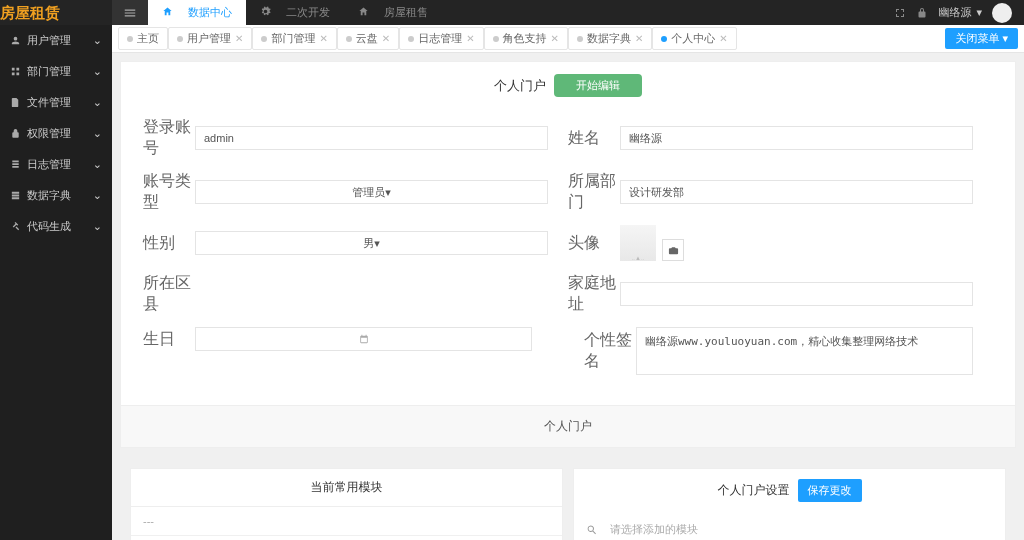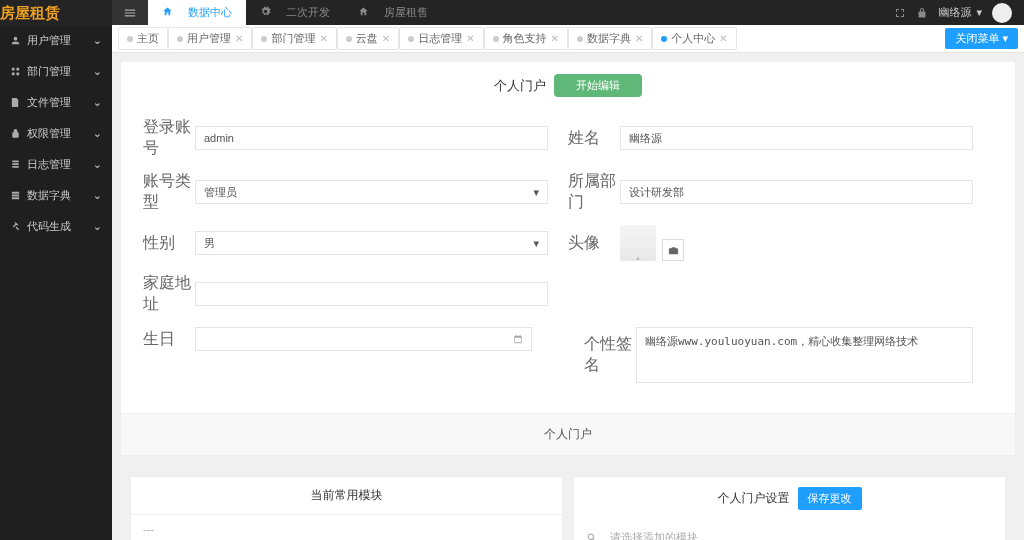--- a/index.html
+++ b/index.html
@@ -37,22 +37,22 @@
     .panel { background: #fff; border: 1px solid #eee; margin-bottom: 10px; }
     .panel-header { text-align: center; padding: 12px 0; font-size: 13px; display: flex; justify-content: center; align-items: center; gap: 8px; }
     .btn-green { background: #5FB878; color: #fff; padding: 4px 22px; border-radius: 4px; font-size: 11px; cursor: pointer; }
     .btn-blue { background: #1E9FFF; color: #fff; padding: 4px 10px; border-radius: 2px; font-size: 11px; cursor: pointer; }
     
     .form { padding: 8px 22px 18px; }
     .form-row { display: flex; margin-bottom: 12px; align-items: center; }
     .form-group { display: flex; align-items: center; width: 50%; }
     .form-label { width: 52px; font-size: 16px; color: #666; text-align: left; }
     .form-input { flex: 1; height: 24px; border: 1px solid #e4e4e4; padding: 0 8px; font-size: 11px; color: #555; margin-right: 20px; background: #fff; }
-    .form-select { flex: 1; height: 24px; border: 1px solid #e4e4e4; padding: 0 8px; font-size: 11px; color: #555; margin-right: 20px; display: flex; align-items: center; justify-content: space-between; background: #fff; }
-    .textarea { flex: 1; height: 56px; border: 1px solid #e4e4e4; padding: 6px 8px; font-size: 11px; color: #555; margin-right: 20px; resize: none; }
+    .form-select { flex: 1; height: 24px; border: 1px solid #e4e4e4; padding: 0 8px; font-size: 11px; color: #555; margin-right: 20px; display: flex; align-items: center; justify-content: center; background: #fff; }
+    .textarea { flex: 1; height: 48px; border: 1px solid #e4e4e4; padding: 6px 8px; font-size: 11px; color: #555; margin-right: 20px; resize: none; }
     .avatar-box { display: flex; align-items: flex-end; gap: 6px; }
     .avatar-img { width: 36px; height: 36px; background: linear-gradient(#f5f5f5, #e8e8e8); display: flex; align-items: flex-end; justify-content: center; font-size: 6px; color: #bbb; }
     .avatar-btn { width: 22px; height: 22px; border: 1px solid #ddd; display: flex; align-items: center; justify-content: center; cursor: pointer; }
     
     .section-title { text-align: center; padding: 12px 0; background: #f8f8f8; font-size: 12px; color: #555; border-top: 1px solid #eee; }
     
     .portal-grid { display: flex; gap: 10px; padding: 10px; }
     .portal-col { flex: 1; background: #fff; border: 1px solid #eee; }
     .portal-col-header { padding: 10px; text-align: center; font-size: 12px; display: flex; justify-content: center; align-items: center; gap: 8px; }
     .module-list { border-top: 1px solid #eee; }
@@ -247,20 +247,24 @@
                 <div class="avatar-btn">
                   <svg width="11" height="11" viewBox="0 0 24 24">
                       <path fill="#666" d="M12 10a3 3 0 1 0 0 6 3 3 0 0 0 0-6m8-3h-3l-2-2H9L7 7H4a2 2 0 0 0-2 2v9a2 2 0 0 0 2 2h16a2 2 0 0 0 2-2V9a2 2 0 0 0-2-2z"></path>
                     </svg>
                 </div>
               </div>
             </div>
           </div>
           <div class="form-row">
             <div class="form-group">
+              <div class="form-label">所在区县</div>
+              <input class="form-input" style="border: none;">
+            </div>
+            <div class="form-group">
               <div class="form-label">家庭地址</div>
               <input class="form-input" style="">
             </div>
           </div>
           <div class="form-row" style="align-items:flex-start;gap:32px;">
             <div class="form-group">
               <div class="form-label">生日</div>
               <div class="form-select">
                 <span></span>
                 <svg width="10" height="10" viewBox="0 0 24 24">

